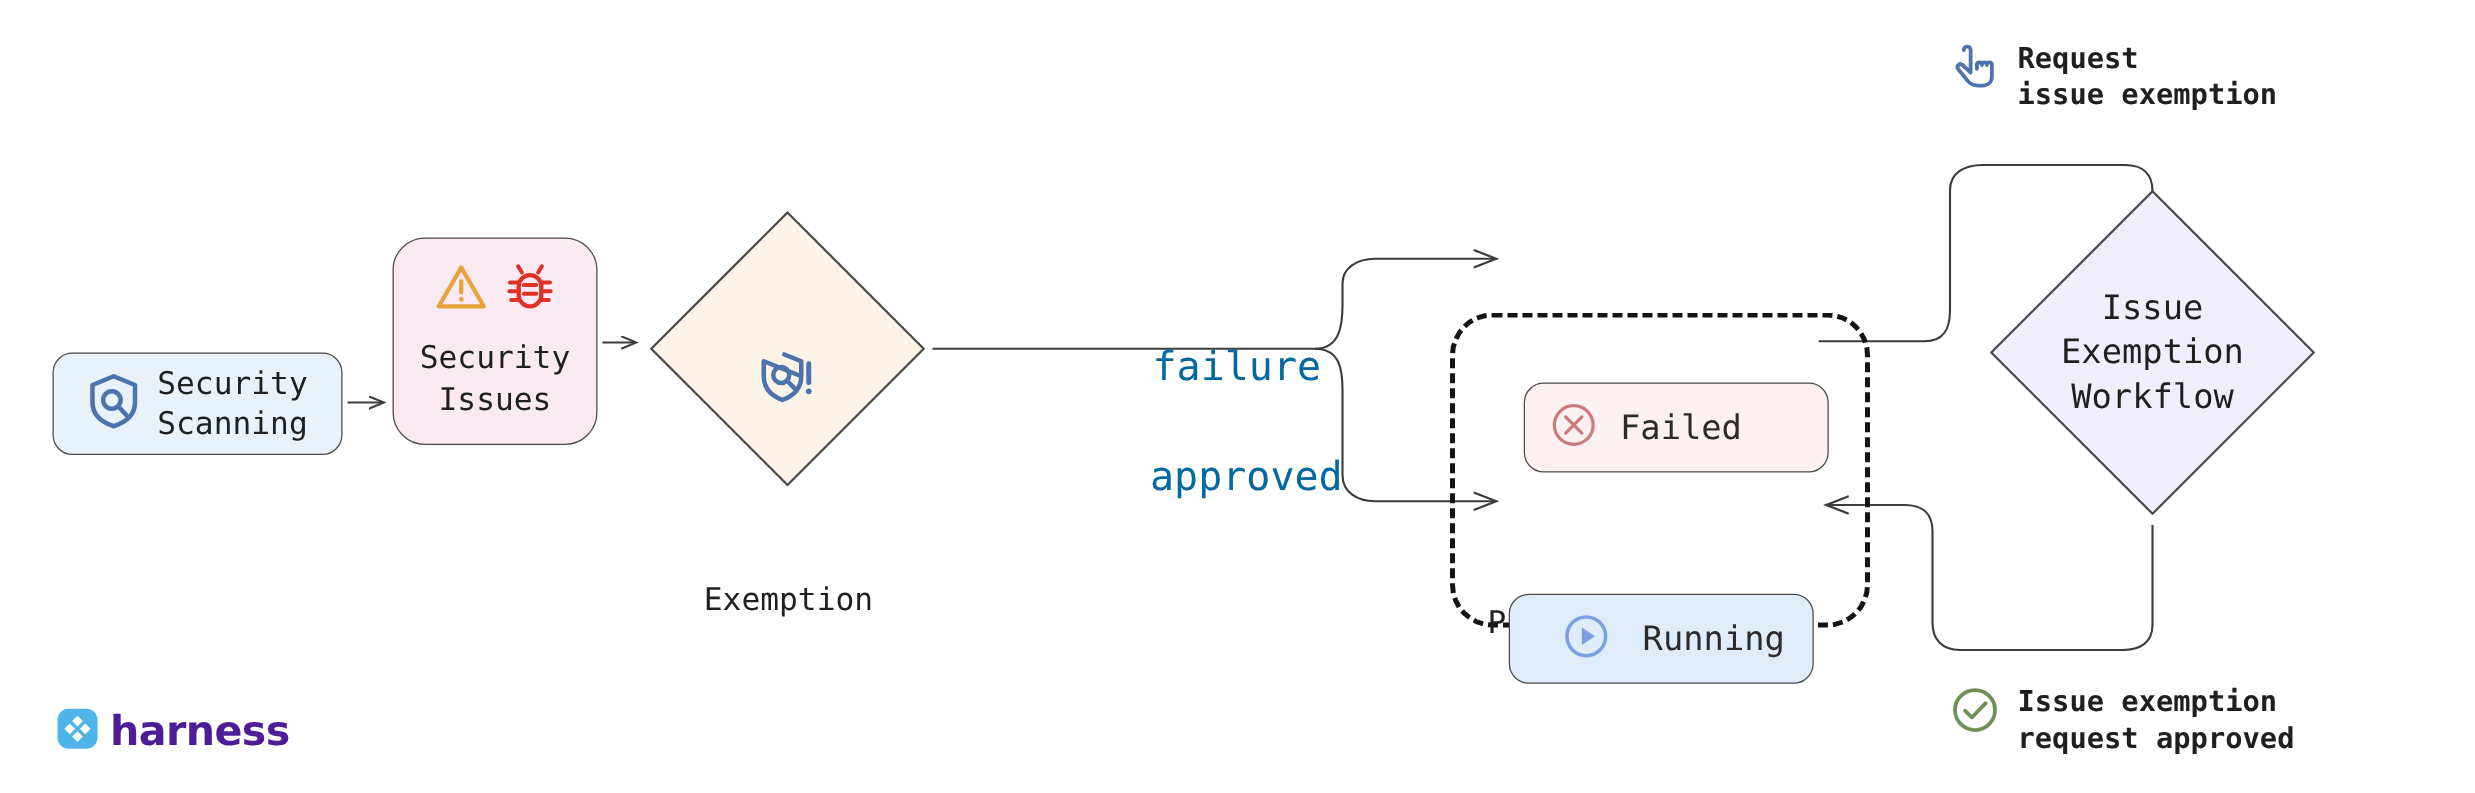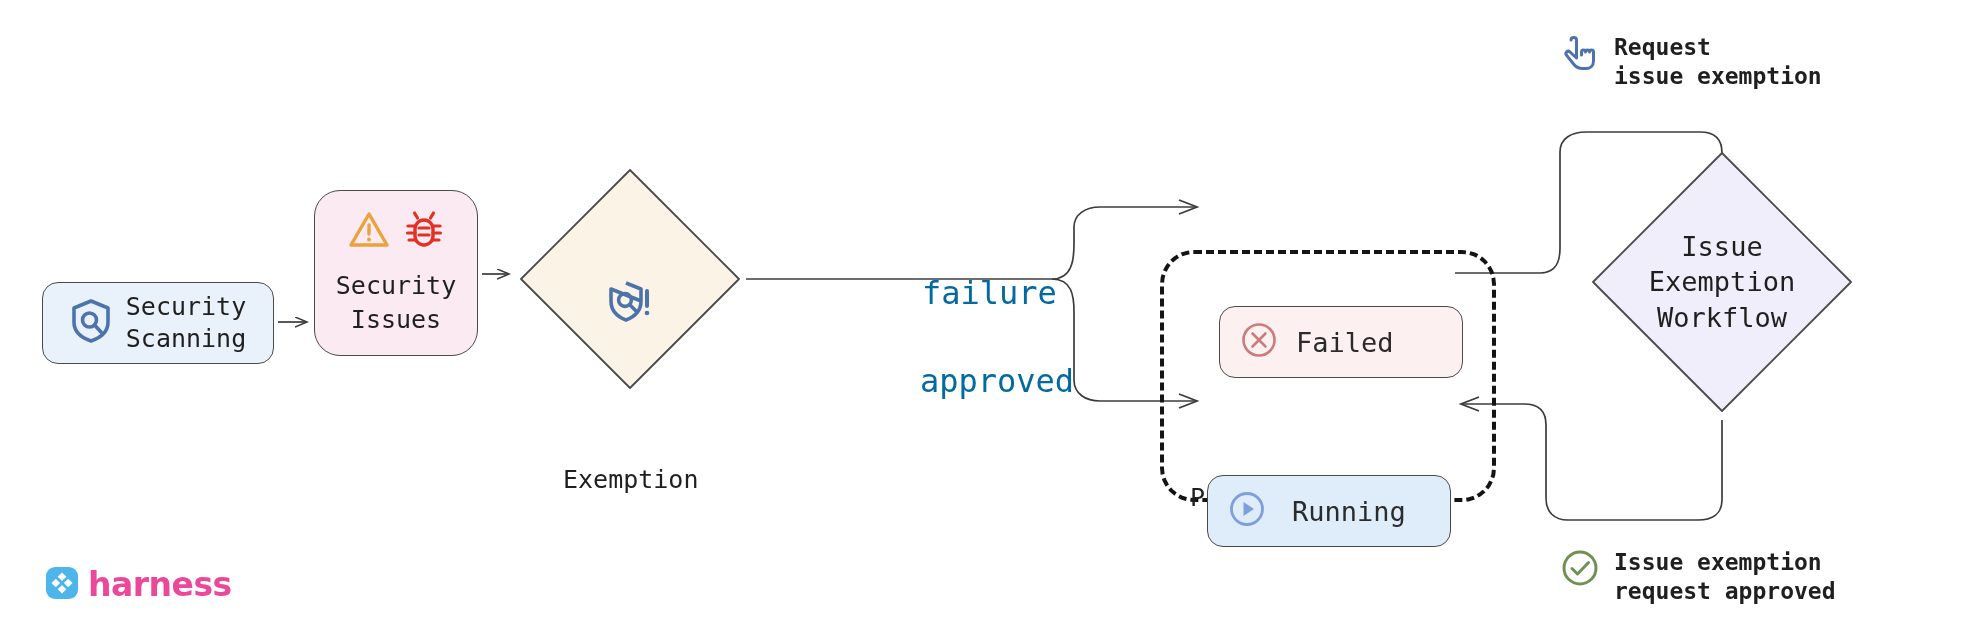--- a/index.html
+++ b/index.html
@@ -37,21 +37,21 @@
   #d-governance .dtext{font-size:23px;gap:2px;padding-top:16px;}
 
   #d-exempt{left:1588px;top:148px;width:268px;height:268px;}
   #d-exempt .dtext{font-size:27px;}
 
   
   #n-failed{left:1207px;top:369px;width:244px;height:72px;background:#fcf0f0;
             border-radius:16px;flex-direction:row;justify-content:flex-start;
             padding-left:20px;gap:18px;top:306px;margin-left:12px;}
   #n-running{left:1207px;top:475px;width:244px;height:72px;background:#dfecfa;
-             border-radius:16px;flex-direction:row;justify-content:flex-start;
+             border-radius:16px;flex-direction:row;justify-content:center;
              padding-left:20px;gap:26px;top:475px;}
   #n-failed{top:306px;}
   .stat-label{font-size:27px;color:#2b2b2b;}
 
   
   #g-pipeline{position:absolute;left:1160px;top:250px;width:336px;height:252px;
               border:4px dashed #141414;border-radius:34px;box-sizing:border-box;}
 
   
   .caption{position:absolute;font-size:25px;color:#1f1f1f;white-space:nowrap;}
@@ -63,21 +63,21 @@
 
   
   .annot{position:absolute;display:flex;align-items:flex-start;gap:14px;font-weight:bold;}
   .annot .atext{font-size:23px;line-height:1.28;white-space:pre-line;color:#1f1f1f;}
   #an-request{left:1562px;top:33px;}
   #an-approved{left:1560px;top:548px;}
 
   
   #logo{position:absolute;left:45px;top:565px;display:flex;align-items:center;gap:9px;}
   #logo .wordmark{font-family:"DejaVu Sans","Liberation Sans",sans-serif;
-                  font-size:33px;font-weight:700;color:#ec4899;letter-spacing:-0.5px;}
+                  font-size:33px;font-weight:700;color:#4c1d95;letter-spacing:-0.5px;}
 </style>
 </head>
 <body>
 
 <div id="stage">
 
   <svg id="wires" viewBox="0 0 1980 634">
     <defs>
       <marker id="ah" markerWidth="14" markerHeight="14" refX="11" refY="5" orient="auto" markerUnits="userSpaceOnUse">
         <path d="M0,0 L12,5 L0,10" fill="none" stroke="#3c3c3c" stroke-width="1.6"></path>

